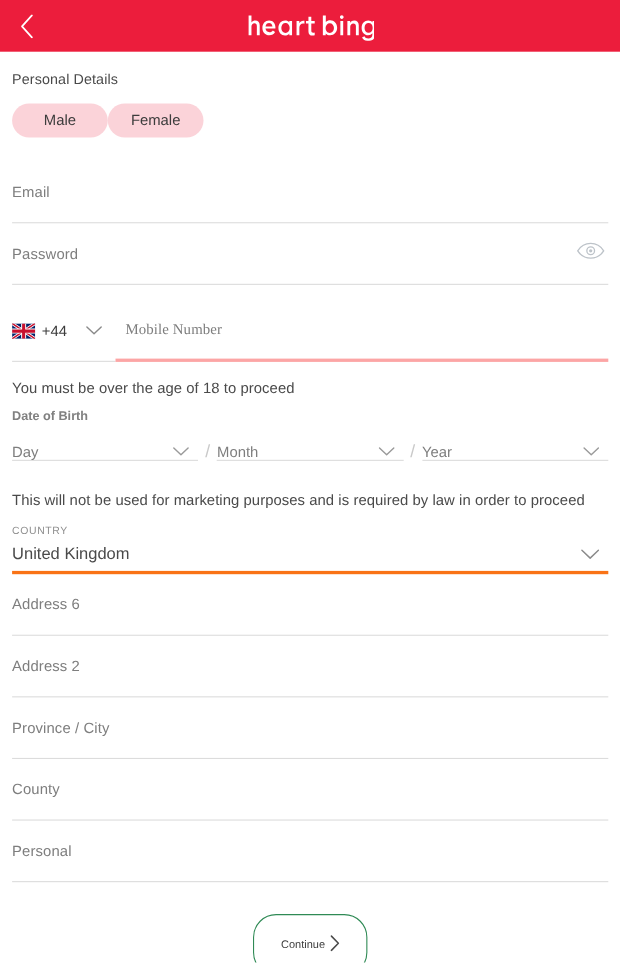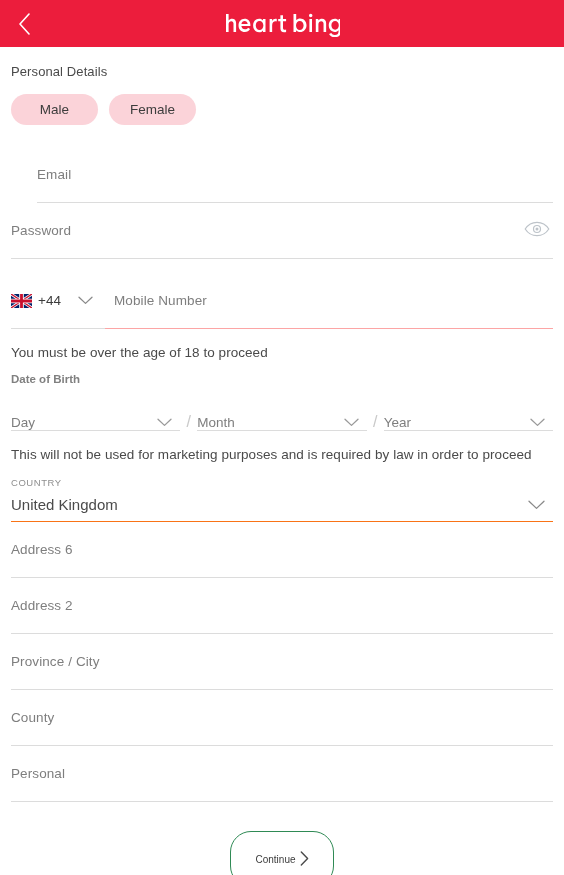--- a/index.html
+++ b/index.html
@@ -50,21 +50,20 @@
   .section-title {
     font-size: 13px;
     color: #4a4a4a;
     margin-top: 17px;
     margin-bottom: 0;
     letter-spacing: .1px;
   }
 
   .gender-row {
     display: flex;
-    gap: 11px;
     margin-top: 15px;
   }
   .pill {
     background: #fbd3d9;
     border: none;
     border-radius: 19px;
     height: 31px;
     min-width: 87px;
     padding: 0 18px;
     font-family: "Liberation Sans", sans-serif;
@@ -74,21 +73,21 @@
   }
 
   
   .field {
     position: relative;
     border-bottom: 1px solid #dcdcdc;
     height: 56px;
     display: flex;
     align-items: center;
   }
-  .field.first { margin-top: 22px; margin-left: 26px; }
+  .field.first { margin-top: 22px; }
 
   .field-label {
     font-size: 13.5px;
     color: #7e7e7e;
     letter-spacing: .1px;
   }
 
   .eye-btn {
     position: absolute;
     right: 2px;
@@ -124,44 +123,45 @@
     flex: none;
   }
   .cc-code {
     font-size: 13.5px;
     color: #3c3c3c;
     text-align: right;
   }
   .cc-gap { width: 5px; }
   .phone-input {
     flex: 1;
-    border-bottom: 1px solid #fca5a5;
+    border-bottom: 3px solid #fca5a5;
     display: flex;
     align-items: center;
     padding-left: 9px;
+    font-family: Liberation Serif, serif;
   }
 
   .note {
     font-size: 13.5px;
     color: #4a4a4a;
     margin-top: 16px;
     letter-spacing: .05px;
   }
 
   .small-label {
     font-size: 11.5px;
     color: #808080;
     margin-top: 13px;
     font-weight: bold;
   }
 
   
   .dob-row {
     display: flex;
-    align-items: flex-end;
+    align-items: center;
     height: 40px;
     margin-top: 6px;
   }
   .dob-select {
     flex: 1;
     display: flex;
     align-items: center;
     justify-content: space-between;
     border-bottom: 1px solid #dcdcdc;
     cursor: pointer;
@@ -187,21 +187,21 @@
     color: #8e8e8e;
     letter-spacing: .55px;
     margin-top: 15px;
   }
   .country-select {
     position: relative;
     height: 34px;
     display: flex;
     align-items: center;
     justify-content: space-between;
-    border-bottom: 1px solid #f97316;
+    border-bottom: 3px solid #f97316;
     cursor: pointer;
     padding-right: 8px;
   }
   .country-value {
     font-size: 15px;
     color: #4a4a4a;
   }
 
   .chev { display: block; }
 

